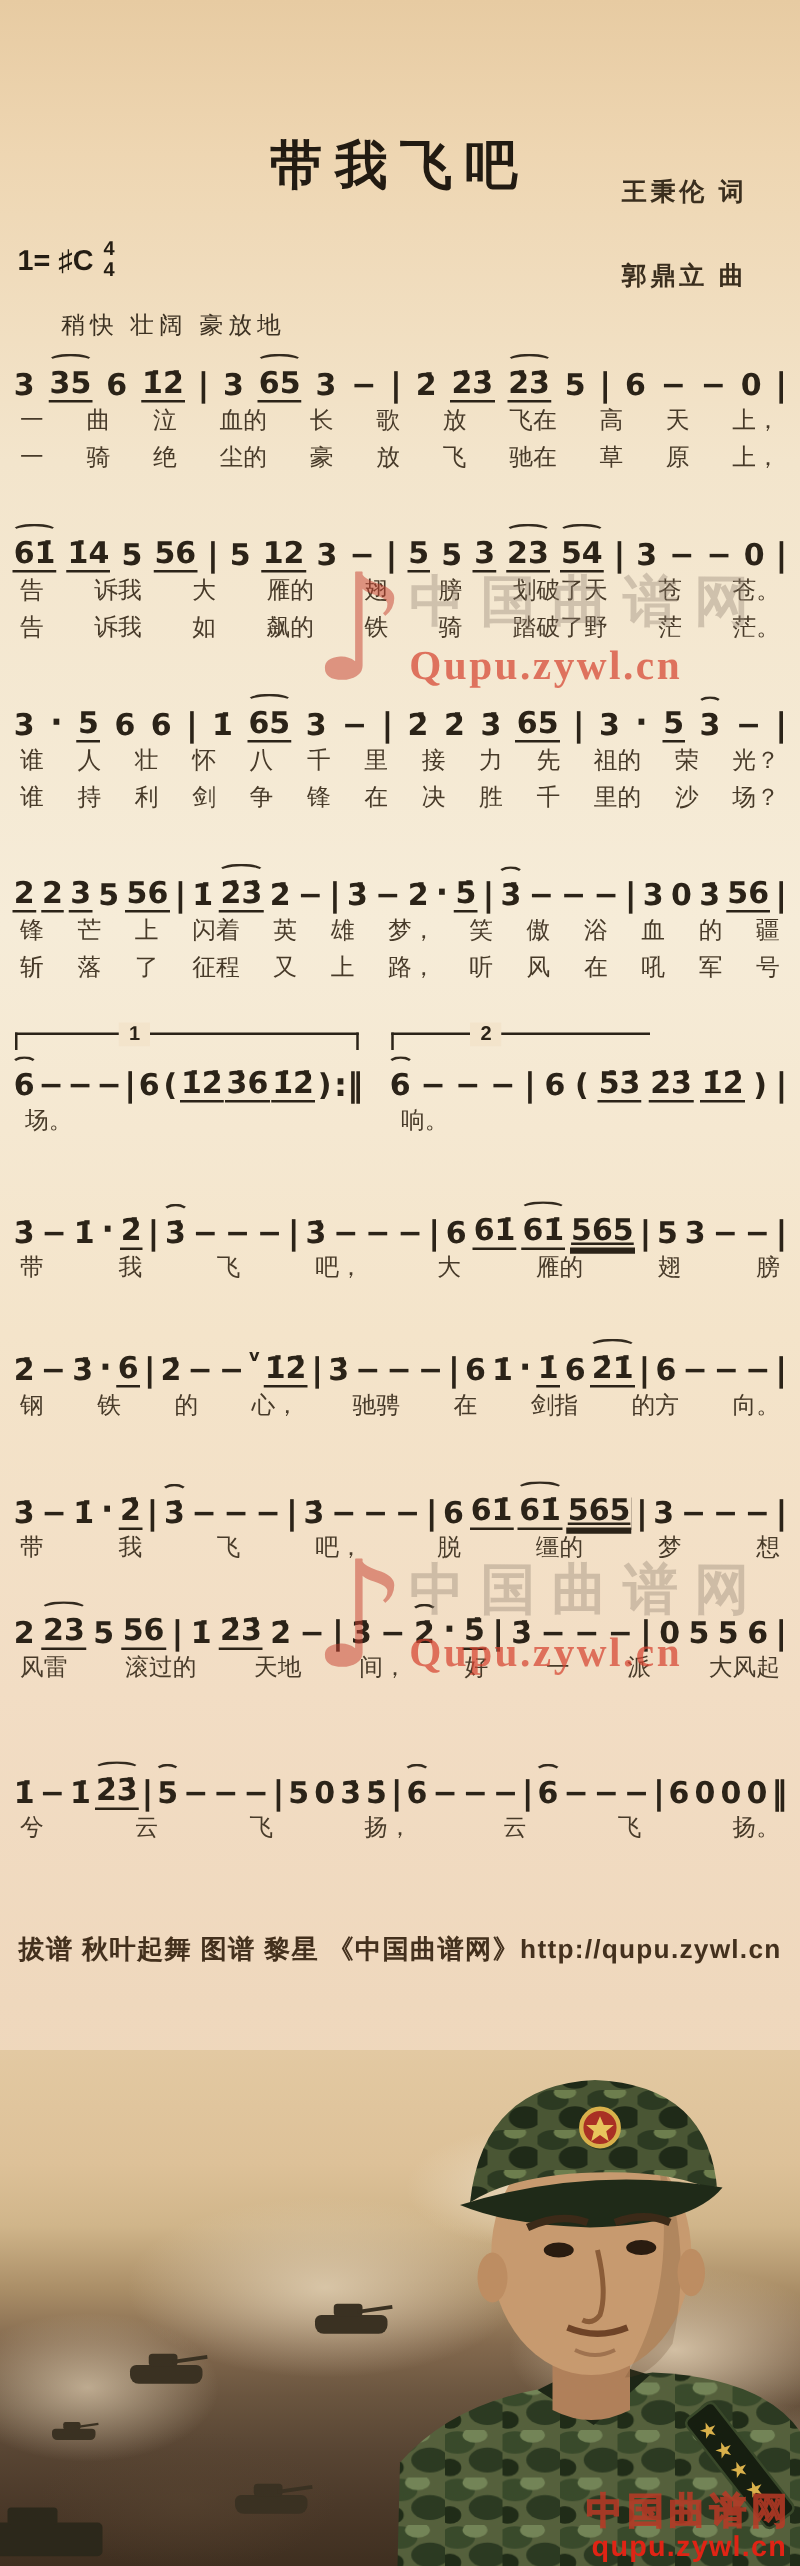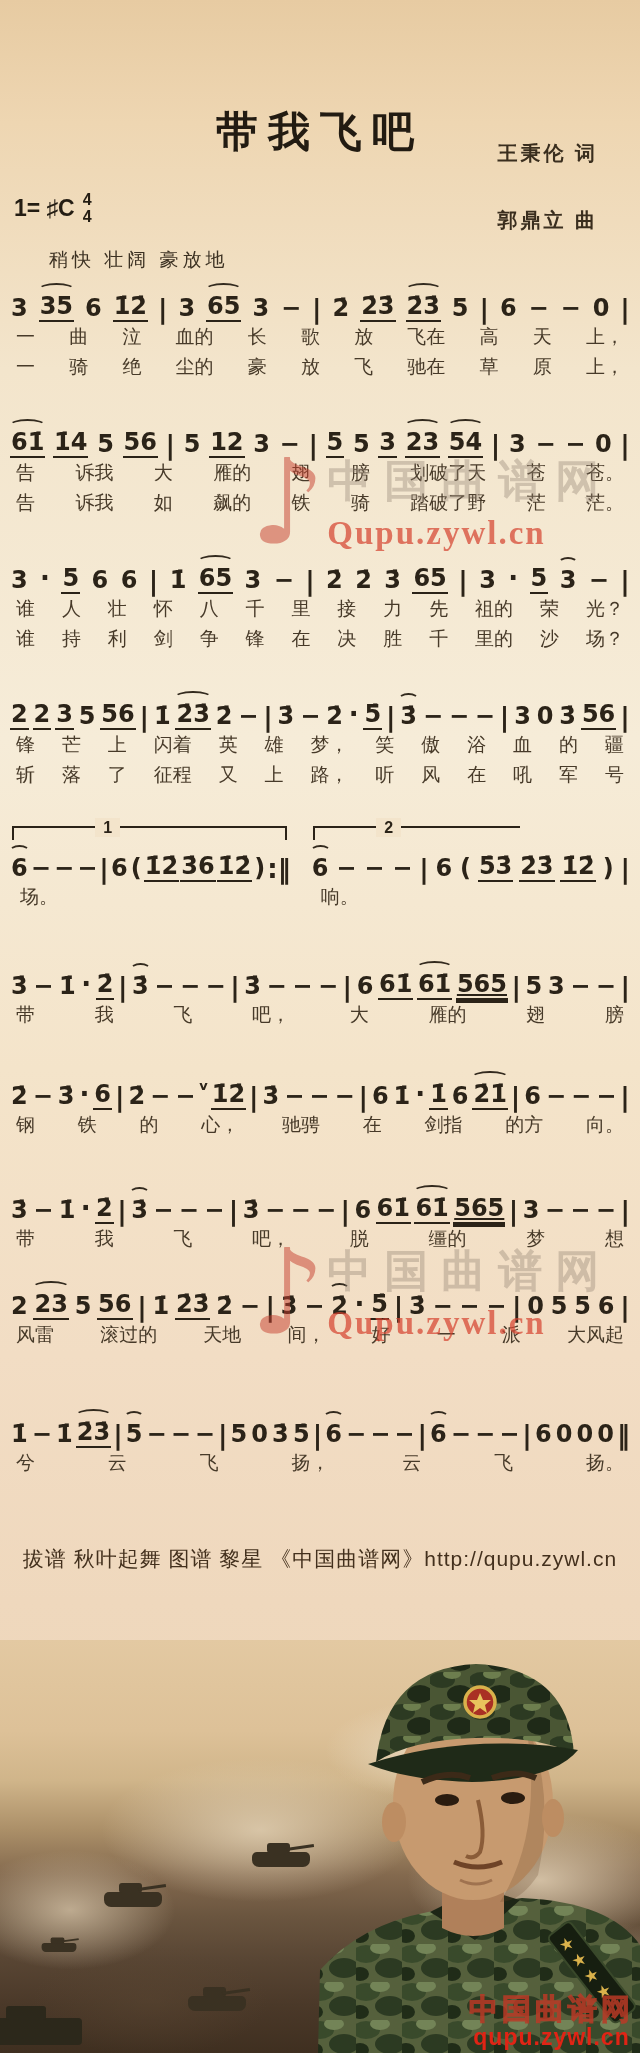--- a/index.html
+++ b/index.html
@@ -58,21 +58,21 @@
           color:#2b2318;background:#f3e4cb;line-height:1.2;}
   
   .wm{position:absolute;display:flex;align-items:center;gap:2px;pointer-events:none;}
   .wm .glyph{font-size:118px;line-height:.75;color:rgba(198,62,45,.50);
              font-family:"DejaVu Sans",sans-serif;}
   .wm .tcol{display:flex;flex-direction:column;gap:4px;}
   .wm .name{font-size:44px;font-weight:bold;letter-spacing:13px;color:rgba(148,132,116,.38);white-space:nowrap;}
   .wm .url{font-size:33px;font-weight:bold;letter-spacing:2px;color:rgba(214,68,48,.72);
            font-family:"Liberation Serif",serif;}
   .credits{position:absolute;top:1545px;left:0;right:0;text-align:center;
-           font-size:21px;font-weight:normal;color:#43301d;letter-spacing:1px;}
+           font-size:21px;font-weight:bold;color:#43301d;letter-spacing:1px;}
   
   .photo{position:absolute;top:1640px;left:0;width:640px;height:413px;overflow:hidden;
          background:linear-gradient(180deg,#e3c9a2 0%,#ddc198 22%,#d0b58a 34%,#ab8f68 46%,
                     #83694e 57%,#6a553f 67%,#594634 77%,#4b3929 88%,#3f2f20 100%);}
   .smoke{position:absolute;inset:0;background:
       radial-gradient(150px 70px at 430px 110px,rgba(233,217,190,.95),transparent 70%),
       radial-gradient(190px 95px at 540px 240px,rgba(224,206,178,.85),transparent 70%),
       radial-gradient(150px 85px at 70px 270px,rgba(216,198,170,.75),transparent 70%),
       radial-gradient(220px 100px at 260px 190px,rgba(227,210,182,.8),transparent 72%),
       radial-gradient(200px 95px at 610px 350px,rgba(212,192,162,.65),transparent 70%),

